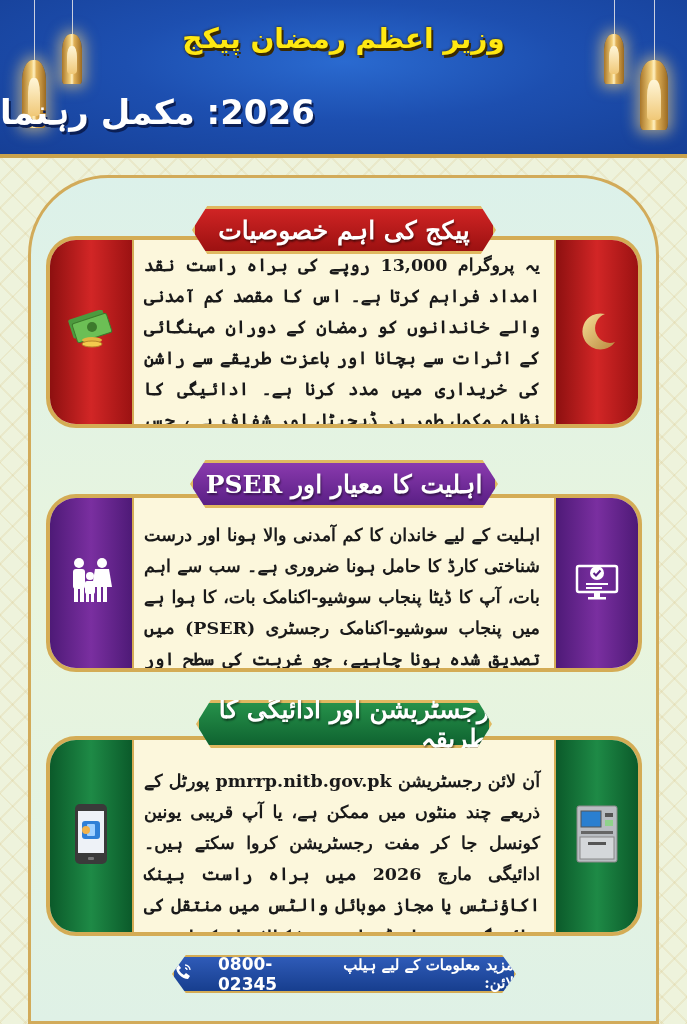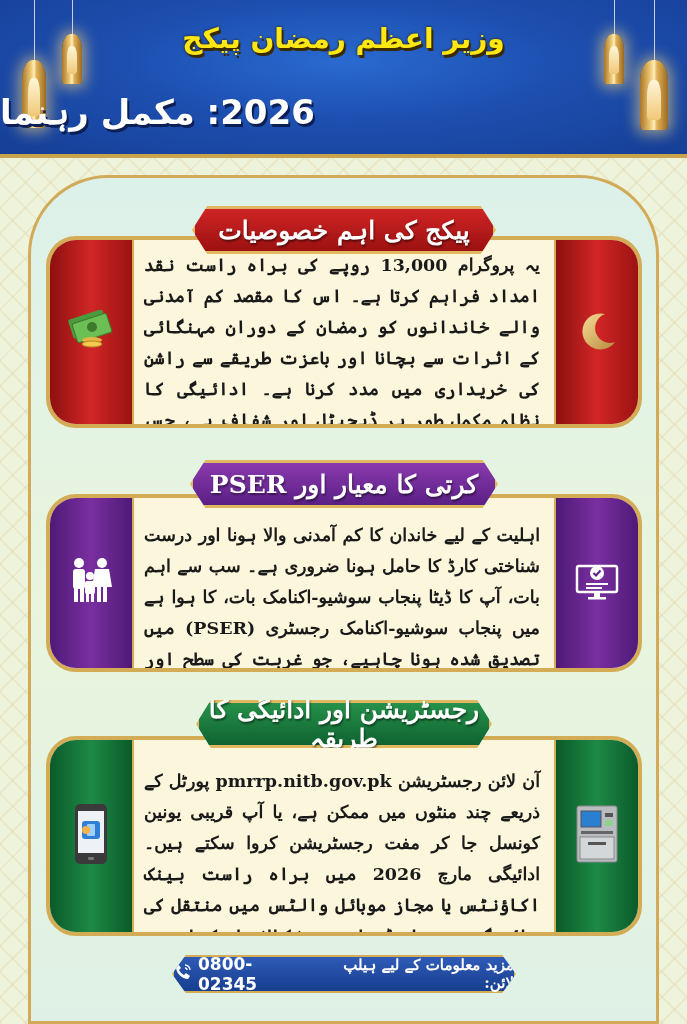--- a/index.html
+++ b/index.html
@@ -102,34 +102,34 @@
   }
 
   
   .red .side { background: linear-gradient(90deg, #8d1010, #d22626 50%, #9b1212); }
   .banner.red { background: linear-gradient(180deg, #d02424, #9c1111); }
   
   .purple .side { background: linear-gradient(90deg, #4e1a77, #7a2fa0 50%, #4e1a77); }
   .banner.purple { background: linear-gradient(180deg, #8a3aae, #5a1f85); }
   
   .green .side { background: linear-gradient(90deg, #0b5a2a, #1e8a46 50%, #0b5a2a); }
-  .banner.green { background: linear-gradient(180deg, #26914a, #0f6330); text-align: center; }
+  .banner.green { background: linear-gradient(180deg, #26914a, #0f6330); }
 
   
   .helpline {
     position: absolute; left: 172px; top: 955px; width: 344px; height: 38px;
     background: linear-gradient(180deg, #2f5bb8, #173e8e);
     border: 2px solid #d4ac55;
     clip-path: polygon(4% 0, 96% 0, 100% 50%, 96% 100%, 4% 100%, 0 50%);
     display: flex; align-items: center; justify-content: center; gap: 6px;
     direction: rtl; color: #fff;
     font-family: "DejaVu Serif", serif; font-weight: bold; font-size: 15px;
   }
   .helpline .label { direction: rtl; }
-  .helpline .num { direction: ltr; font-family: "DejaVu Sans", sans-serif; font-size: 17px; }
+  .helpline .num { direction: ltr; font-family: "DejaVu Sans", sans-serif; font-size: 17px; margin-left: 20px; }
   .helpline .phone { font-size: 16px; }
 </style>
 </head>
 <body>
 
 <div class="header">
 
   <div class="lantern" style="left:22px;top:0;width:24px;height:130px;">
     <div class="cord" style="height:60px;"></div>
     <div class="body" style="top:60px;height:68px;"></div>
@@ -222,21 +222,21 @@
         <circle cx="23" cy="15" r="7" fill="#ffffff"></circle>
         <path d="M19.5 15 l2.5 2.5 l4.5 -5" stroke="#5a1f85" stroke-width="2" fill="none"></path>
         <rect x="12" y="25" width="22" height="2" fill="#ffffff"></rect>
         <rect x="12" y="29" width="16" height="2" fill="#ffffff"></rect>
         <rect x="20" y="34" width="6" height="5" fill="#ffffff"></rect>
         <rect x="14" y="39" width="18" height="2.5" fill="#ffffff"></rect>
       </svg>
     </div>
   </div>
 </div>
-<div class="banner purple" style="left:190px;top:460px;width:308px;">کرتی کا معیار اور PSER</div>
+<div class="banner purple" style="left:190px;top:460px;width:308px;">اہلیت کا معیار اور PSER</div>
 
 <div class="section-box green" style="top:736px;height:200px;">
   <div class="side left">
     <div class="icon-wrap">
       <svg width="34" height="62" viewBox="0 0 34 62">
         <rect x="1" y="1" width="32" height="60" rx="5" fill="#3a3a3a"></rect>
         <rect x="4" y="8" width="26" height="42" fill="#eef2f7"></rect>
         <rect x="8" y="18" width="18" height="18" rx="3" fill="#2f7fd6"></rect>
         <rect x="13" y="21" width="8" height="12" rx="1" fill="#9fd0ff"></rect>
         <circle cx="12" cy="27" r="4" fill="#f2b24a"></circle>

